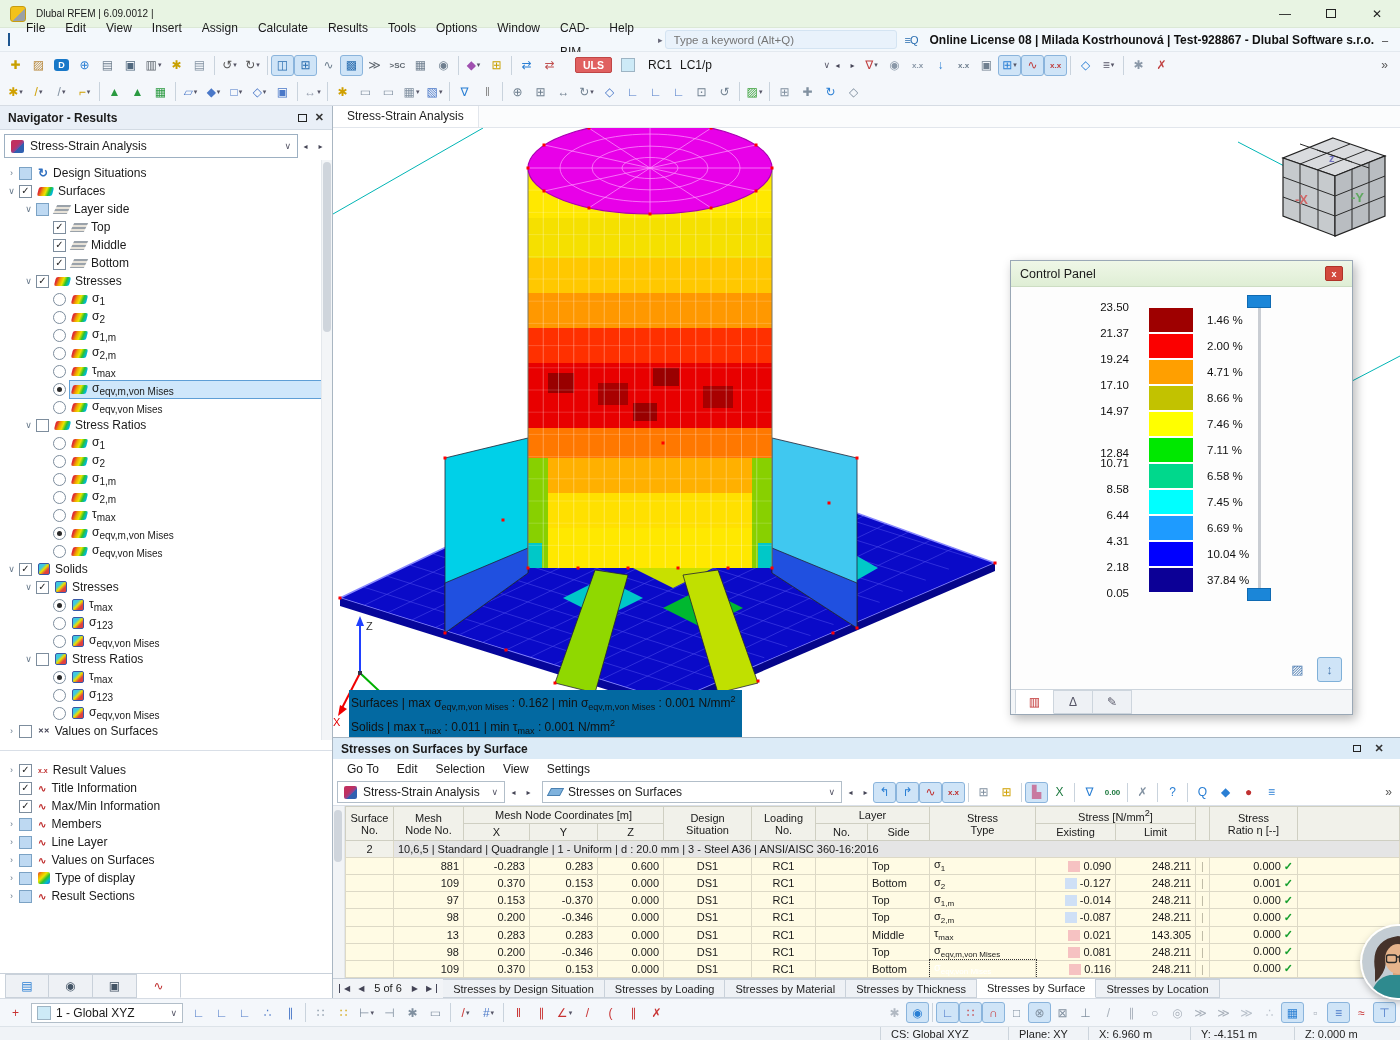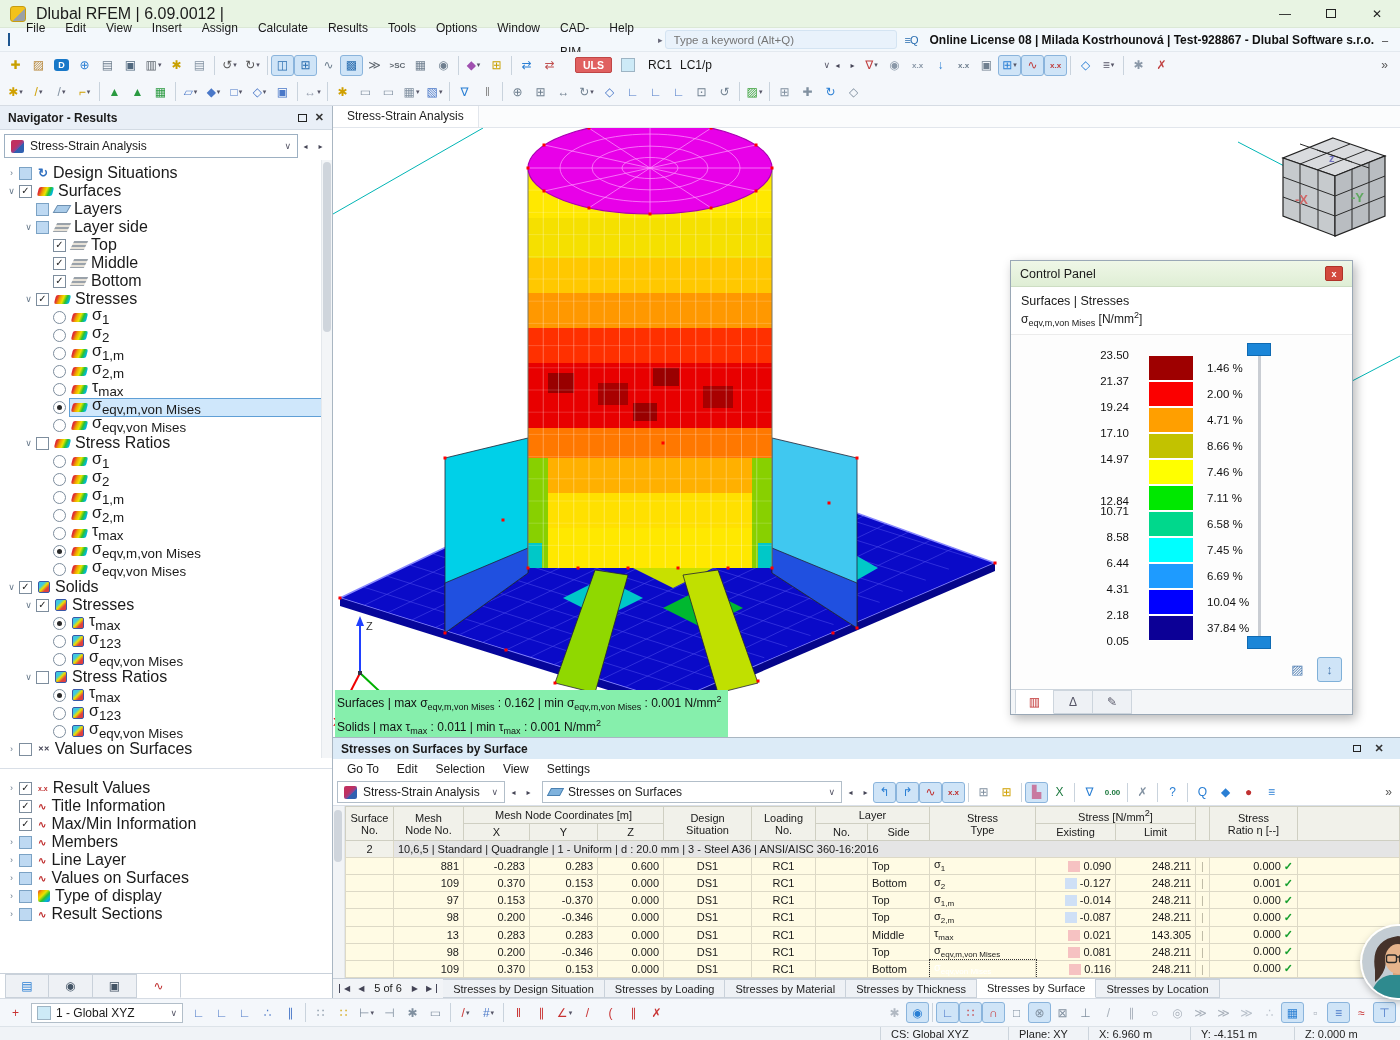--- a/index.html
+++ b/index.html
@@ -1,21 +1,21 @@
 <!DOCTYPE html>
 <html><head>
 <meta charset="utf-8">
 <style>
 *{margin:0;padding:0;box-sizing:border-box}
 html,body{width:1400px;height:1040px;overflow:hidden}
 body{position:relative;font-family:"Liberation Sans",sans-serif;font-size:12px;color:#1a1a1a;background:#fff}
 
 #titlebar{position:absolute;left:0;top:0;width:1400px;height:28px;background:#e8f4e3;border-bottom:1px solid #dbe8d6;display:flex;align-items:center}
 .dlogo{width:16px;height:16px;margin-left:10px;border-radius:3px;background:linear-gradient(135deg,#f2c21a 55%,#9aa0a6 55%);border:1px solid #c79c10}
-#titlebar .ttl{margin-left:10px;font-size:16px}
+#titlebar .ttl{margin-left:10px;font-size:10px}
 .wbtns{margin-left:auto;display:flex;height:28px}
 .wbtn{width:46px;height:28px;display:flex;align-items:center;justify-content:center;font-size:12px;color:#222}
 .boxico{width:10px;height:9px;border:1px solid #222}
 
 #menubar{position:absolute;left:0;top:28px;width:1400px;height:24px;background:#f3f8fc;border-bottom:1px solid #e3e9ef;display:flex;align-items:center;padding-left:6px}
 .mdiicon{width:15px;height:13px;background:linear-gradient(#5aa0dc,#2a6eb0);border:1px solid #1e5690;margin:0 6px 0 2px}
 .menu-item{padding:0 10px;line-height:24px;color:#1a1a1a;cursor:default}
 .searchwrap{display:flex;align-items:center;margin-left:14px}
 .searcharrow{color:#667;font-size:9px;margin-right:2px}
 #searchbox{width:232px;height:19px;background:#e9f2fb;border:1px solid #d4e4f2;border-radius:3px;font-size:11.5px;color:#5a6a78;padding:0 8px;font-family:"Liberation Sans",sans-serif}
@@ -63,34 +63,34 @@
 .ticon{margin-right:5px;flex:none;display:inline-flex;align-items:center;justify-content:center}
 .i-surf{width:15px;height:9px;border-radius:2px;transform:skewX(-14deg);background:linear-gradient(100deg,#e03030 12%,#f0a000 32%,#ece400 52%,#2cc22c 72%,#00b8d8 92%)}
 .i-solid{width:12px;height:12px;border-radius:2px;border:1px solid #3858a8;background:linear-gradient(135deg,#40c8e0 30%,#e8e000 50%,#e04040 72%)}
 .i-layer{width:14px;height:8px;background:#a9cbe9;border:1px solid #6e90b0;transform:skewX(-30deg)}
 .i-stack{width:14px;height:9px;transform:skewX(-26deg);background:repeating-linear-gradient(180deg,#9aa2aa 0 2px,#e7e2d8 2px 4px)}
 .i-ds::before{content:"↻";color:#3070c0;font-size:12px;font-weight:bold}
 .i-xx::before{content:"✕✕";font-size:7px;font-weight:bold;color:#445}
 .i-rv::before{content:"x.x";font-size:7px;font-weight:bold;color:#c03030}
 .i-inf::before{content:"∿";font-size:10px;color:#c03030;font-weight:bold}
 .i-display{width:12px;height:12px;border-radius:2px;background:linear-gradient(135deg,#e03030,#f0a000,#ece400,#2cc22c,#00b8d8,#3060d0)}
-.tlabel{font-size:16px}
+.tlabel{font-size:12px}
 .tree-sep{height:1px;background:#d9dfe7;margin:10px 0 6px 0;flex:none}
 .vscroll{position:absolute;right:0;top:0;width:11px;height:100%;background:#f3f5f7;border-left:1px solid #e4e8ec}
 .vthumb{position:absolute;left:1px;width:8px;background:#cfd5dc;border-radius:4px}
 .nav-tabs{margin-top:auto;height:25px;border-top:1px solid #c9d1da;display:flex;align-items:flex-end;padding-left:5px;background:#fff;flex:none}
 .ntab{width:44px;height:24px;display:flex;align-items:center;justify-content:center;border:1px solid #c9d1da;border-left-width:0;background:#eef1f5;font-size:12px}
 .ntab:first-child{border-left-width:1px}
 .ntab.active{background:#fff;border-bottom-color:#fff;height:25px}
 
 #viewport{position:absolute;left:333px;top:106px;width:1067px;height:631px;background:#fff;overflow:hidden}
 .vtabbar{height:22px;background:#fbfcfd;border-bottom:1px solid #e2e6ec;display:flex}
 .vtab{padding:0 14px;line-height:21px;background:#fff;border-right:1px solid #e2e6ec;font-size:12px;color:#222}
 #modelsvg{position:absolute;left:0;top:22px}
-.vinfo{position:absolute;left:2px;top:584px;background:#86efac;padding:1px 6px 2px 2px;font-size:12px;line-height:16px;color:#111}
+.vinfo{position:absolute;left:16px;top:584px;background:#0369a1;padding:1px 6px 2px 2px;font-size:12px;line-height:16px;color:#111}
 .vinfo sub,.vinfo sup{font-size:9px}
 
 #controlpanel{position:absolute;left:1010px;top:260px;width:343px;height:455px;background:#fdfdfd;border:1px solid #9aa8b6;box-shadow:3px 4px 10px rgba(0,0,0,.28)}
 .cp-header{height:26px;background:linear-gradient(#eff7e7,#dfeed5);border-bottom:1px solid #cdddc3;display:flex;align-items:center;padding:0 9px;font-size:12.5px}
 .cp-close{margin-left:auto;width:18px;height:15px;background:#d2493d;border:1px solid #b03228;border-radius:2px;color:#fff;font-size:9px;font-weight:bold;display:flex;align-items:center;justify-content:center}
 .cp-sub{padding:7px 10px 6px 10px;background:#fff;border-bottom:1px solid #ececec}
 .cp-sub .l1{font-size:12.5px}
 .cp-sub .l2{font-size:12px;margin-top:2px}
 .cp-sub sub,.cp-sub sup{font-size:9px}
 .cp-scale{position:relative;height:318px}
@@ -485,28 +485,20 @@
           <span class="ticon i-ds"></span>
           <span class="tlabel">Design Situations</span>
         </div>
       </div>
       <div class="trow" style="padding-left: 4px;">
         <span class="texp">∨</span>
         <div class="tchk">✓</div>
         <div class="lblwrap">
           <span class="ticon i-surf"></span>
           <span class="tlabel">Surfaces</span>
-        </div>
-      </div>
-      <div class="trow" style="padding-left: 21px;">
-        <span class="texp"></span>
-        <div class="tchk blue"></div>
-        <div class="lblwrap">
-          <span class="ticon i-layer"></span>
-          <span class="tlabel">Layers</span>
         </div>
       </div>
       <div class="trow" style="padding-left: 21px;">
         <span class="texp">∨</span>
         <div class="tchk blue"></div>
         <div class="lblwrap">
           <span class="ticon i-stack"></span>
           <span class="tlabel">Layer side</span>
         </div>
       </div>
@@ -1042,24 +1034,20 @@
   <div class="vinfo">
     <div>Surfaces | max σ<sub>eqv,m,von Mises</sub> : 0.162 | min σ<sub>eqv,m,von Mises</sub> : 0.001 N/mm<sup>2</sup></div>
     <div>Solids | max τ<sub>max</sub> : 0.011 | min τ<sub>max</sub> : 0.001 N/mm<sup>2</sup></div>
   </div>
 </div>
 
 <div id="controlpanel">
   <div class="cp-header">
     <span>Control Panel</span>
     <span class="cp-close">x</span>
-  </div>
-  <div class="cp-sub">
-    <div class="l1">Surfaces | Stresses</div>
-    <div class="l2">σ<sub>eqv,m,von Mises</sub> [N/mm<sup>2</sup>]</div>
   </div>
   <div class="cp-scale" id="cpscale">
     <div class="cp-track"></div>
     <div class="cp-handle" style="top:8px"></div>
     <div class="cp-handle" style="top:301px"></div>
   <div class="cp-box" style="top: 21px; background: rgb(158, 0, 0);"></div>
       <div class="cp-box" style="top: 47px; background: rgb(251, 0, 0);"></div>
       <div class="cp-box" style="top: 73px; background: rgb(255, 159, 0);"></div>
       <div class="cp-box" style="top: 99px; background: rgb(194, 194, 0);"></div>
       <div class="cp-box" style="top: 125px; background: rgb(255, 255, 0);"></div>

